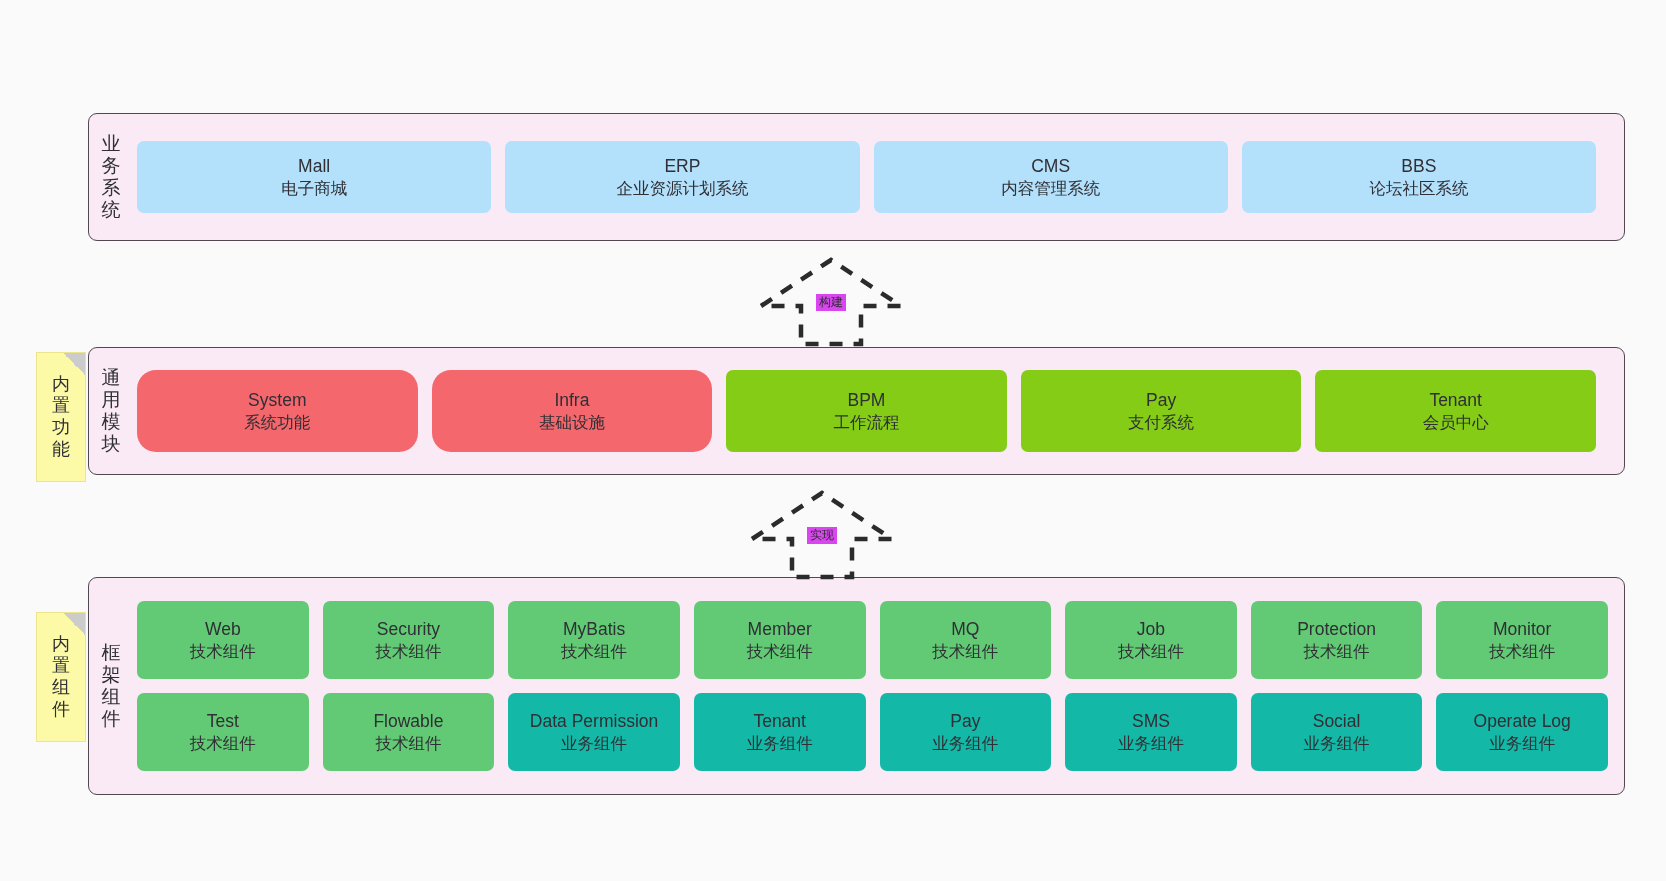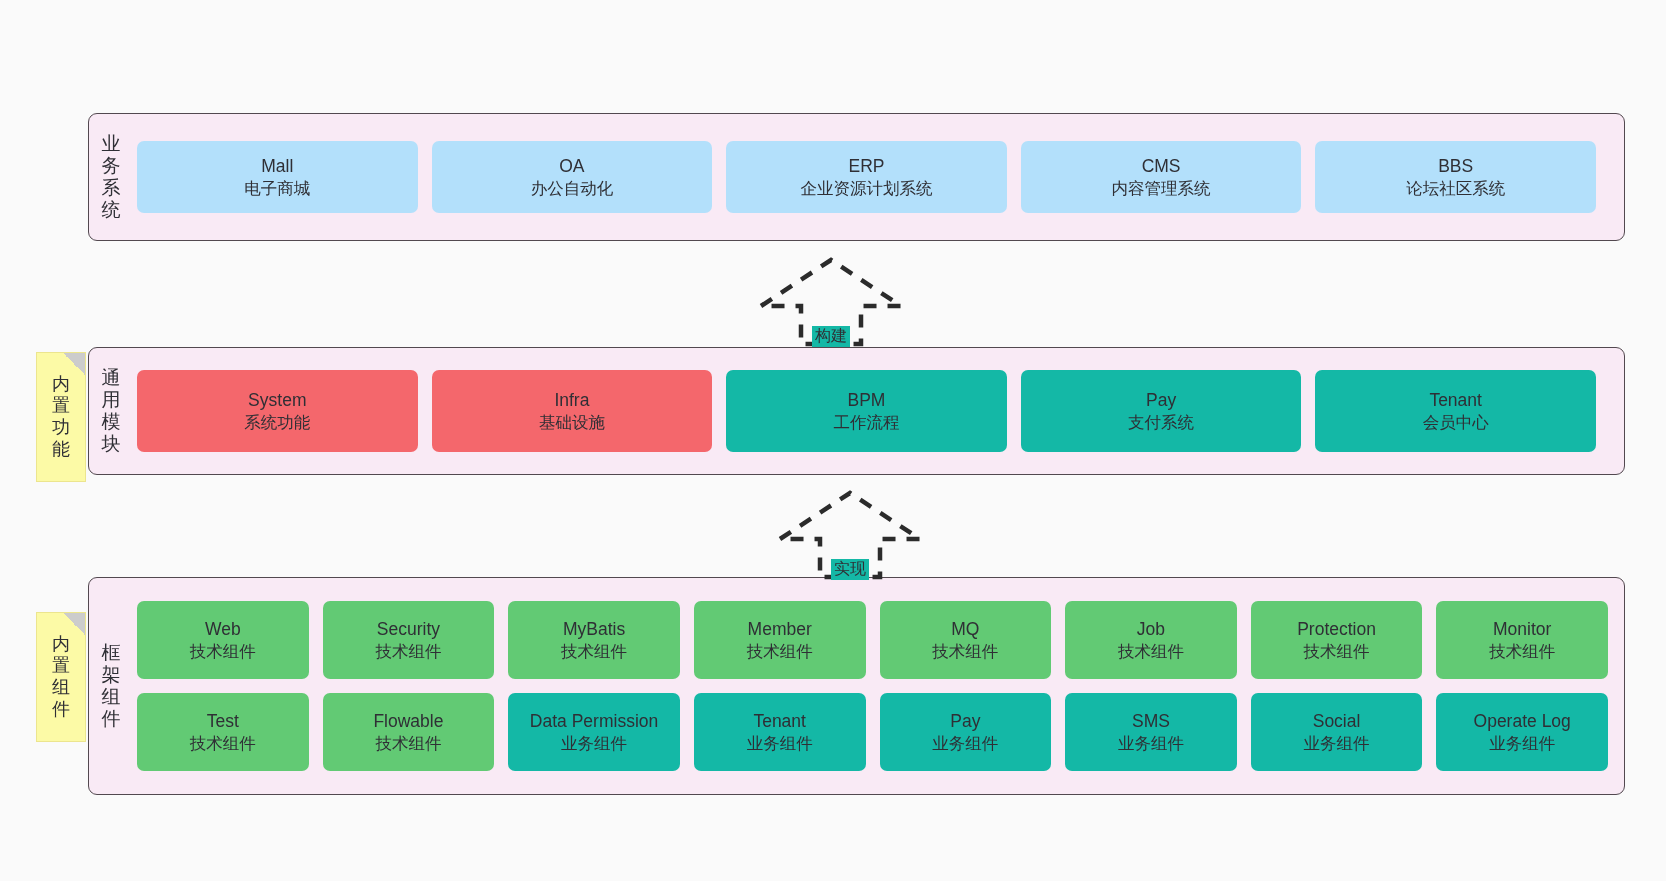--- a/index.html
+++ b/index.html
@@ -60,22 +60,22 @@
     line-height:1.22;
     font-size:17px;
     color:#2f2f35;
     padding:4px 2px;
   }
   .cell .en { font-size:17.5px; }
   .cell .cn { font-size:16.5px; }
 
   
   .c-blue      { background:#b3e0fb; }
-  .c-red       { background:#f4676c; }
-  .c-pink      { background:#14b8a6; }
+  .c-red       { background:#f4676c;border-radius:19px; }
+  .c-pink      { background:#84cc16; }
   .c-green     { background:#62ca74; }
   .c-lightgreen{ background:#14b8a6; }
 
   
   #band-business { left:88px;  top:113px; width:1537px; height:128px; }
   #band-business .cell { height:72px; }
 
   #band-modules  { left:88px;  top:347px; width:1537px; height:128px; }
   #band-modules .cell { height:82px; }
 
@@ -108,54 +108,49 @@
   #note-functions  { left:36px; top:352px; height:130px; }
   #note-components { left:36px; top:612px; height:130px; }
 
   
   .arrow { position:absolute; z-index:2; }
   .arrow svg { display:block; overflow:visible; }
   .arrow .alabel {
     position:absolute;
     left:50%;
     transform:translateX(-50%);
-    font-size:16px;
+    font-size:12px;
     color:#2f2f35;
-    background:#14b8a6;
+    background:#d946ef;
     padding:0 3px;
     white-space:nowrap;
     user-select:none;
-    margin-top:32px;
   }
   #arrow-build  { left:757px; top:256px; width:148px; height:90px; }
   #arrow-build  .alabel { top:38px; }
-  #arrow-impl   { left:776px; top:489px; width:148px; height:90px; }
+  #arrow-impl   { left:748px; top:489px; width:148px; height:90px; }
   #arrow-impl   .alabel { top:38px; }
 </style>
 </head>
 <body>
 
 <div class="stage">
 
   <div class="band" id="band-business">
     <div class="band-title">
         <span>业</span>
         <span>务</span>
         <span>系</span>
         <span>统</span>
       </div>
     <div class="band-body">
         <div class="row">
           <div class="cell c-blue">
             <span class="en">Mall</span>
             <span class="cn">电子商城</span>
-          </div>
-          <div class="cell c-blue">
-            <span class="en">OA</span>
-            <span class="cn">办公自动化</span>
           </div>
           <div class="cell c-blue">
             <span class="en">ERP</span>
             <span class="cn">企业资源计划系统</span>
           </div>
           <div class="cell c-blue">
             <span class="en">CMS</span>
             <span class="cn">内容管理系统</span>
           </div>
           <div class="cell c-blue">

